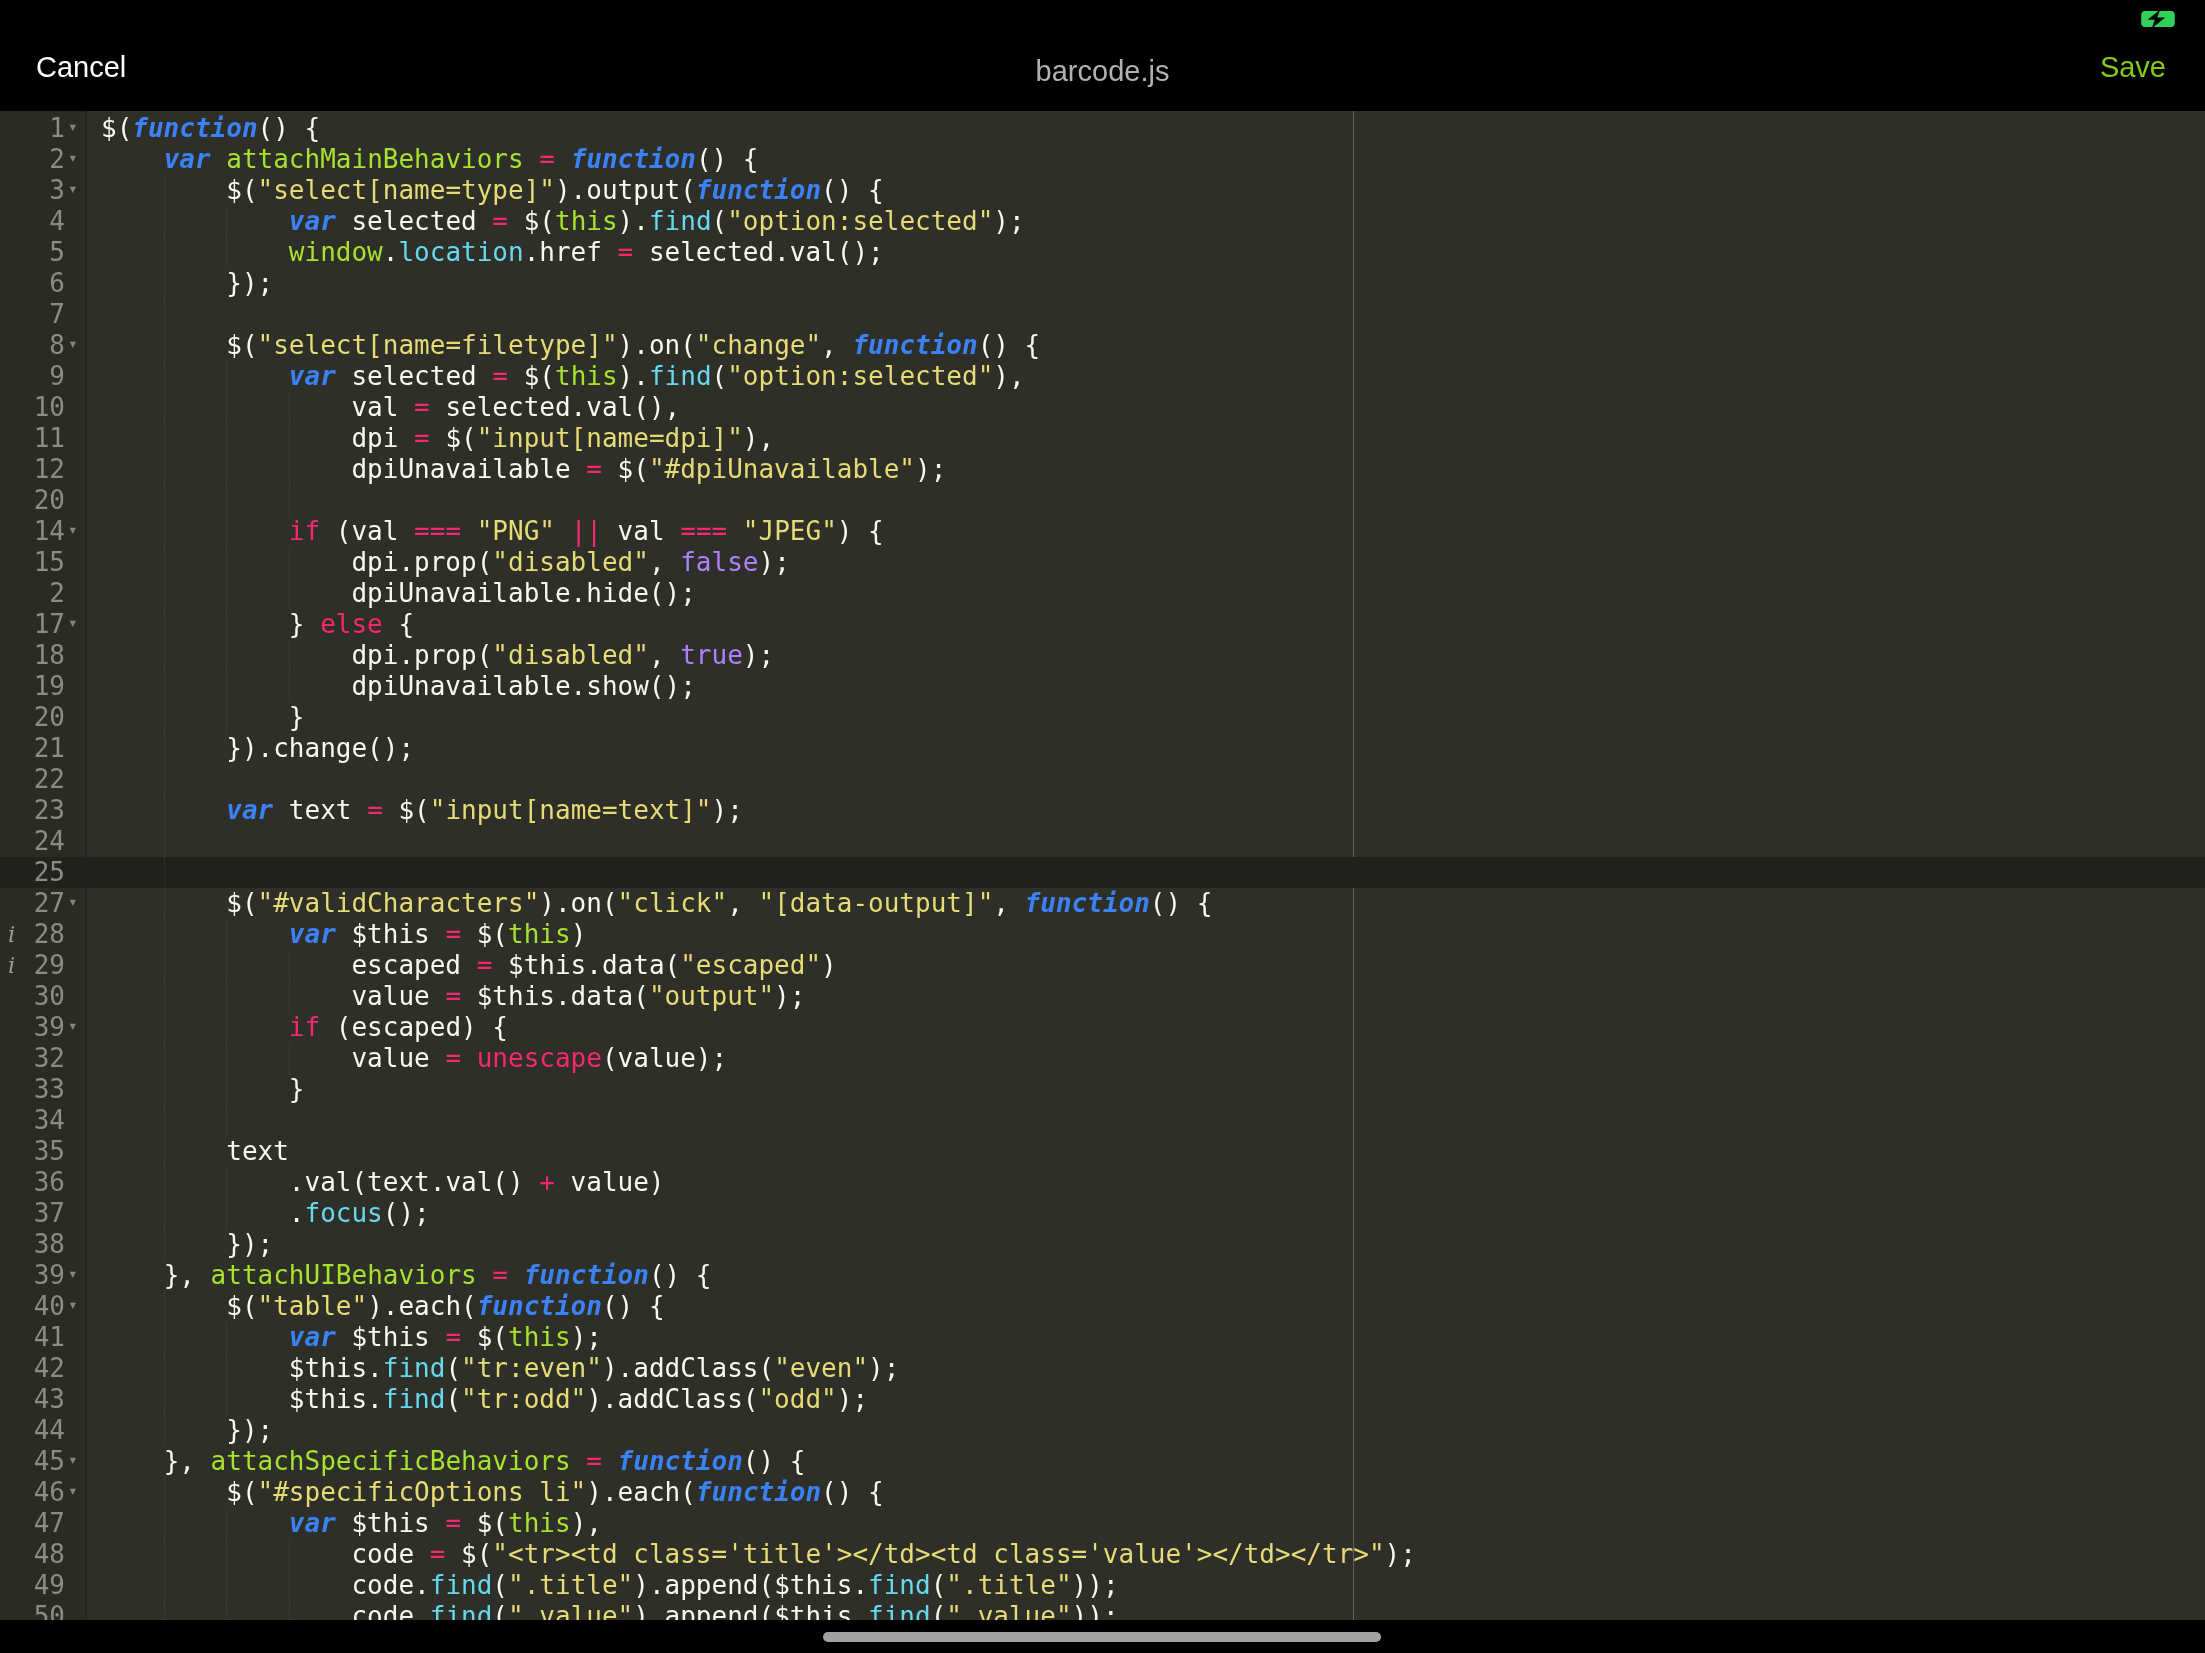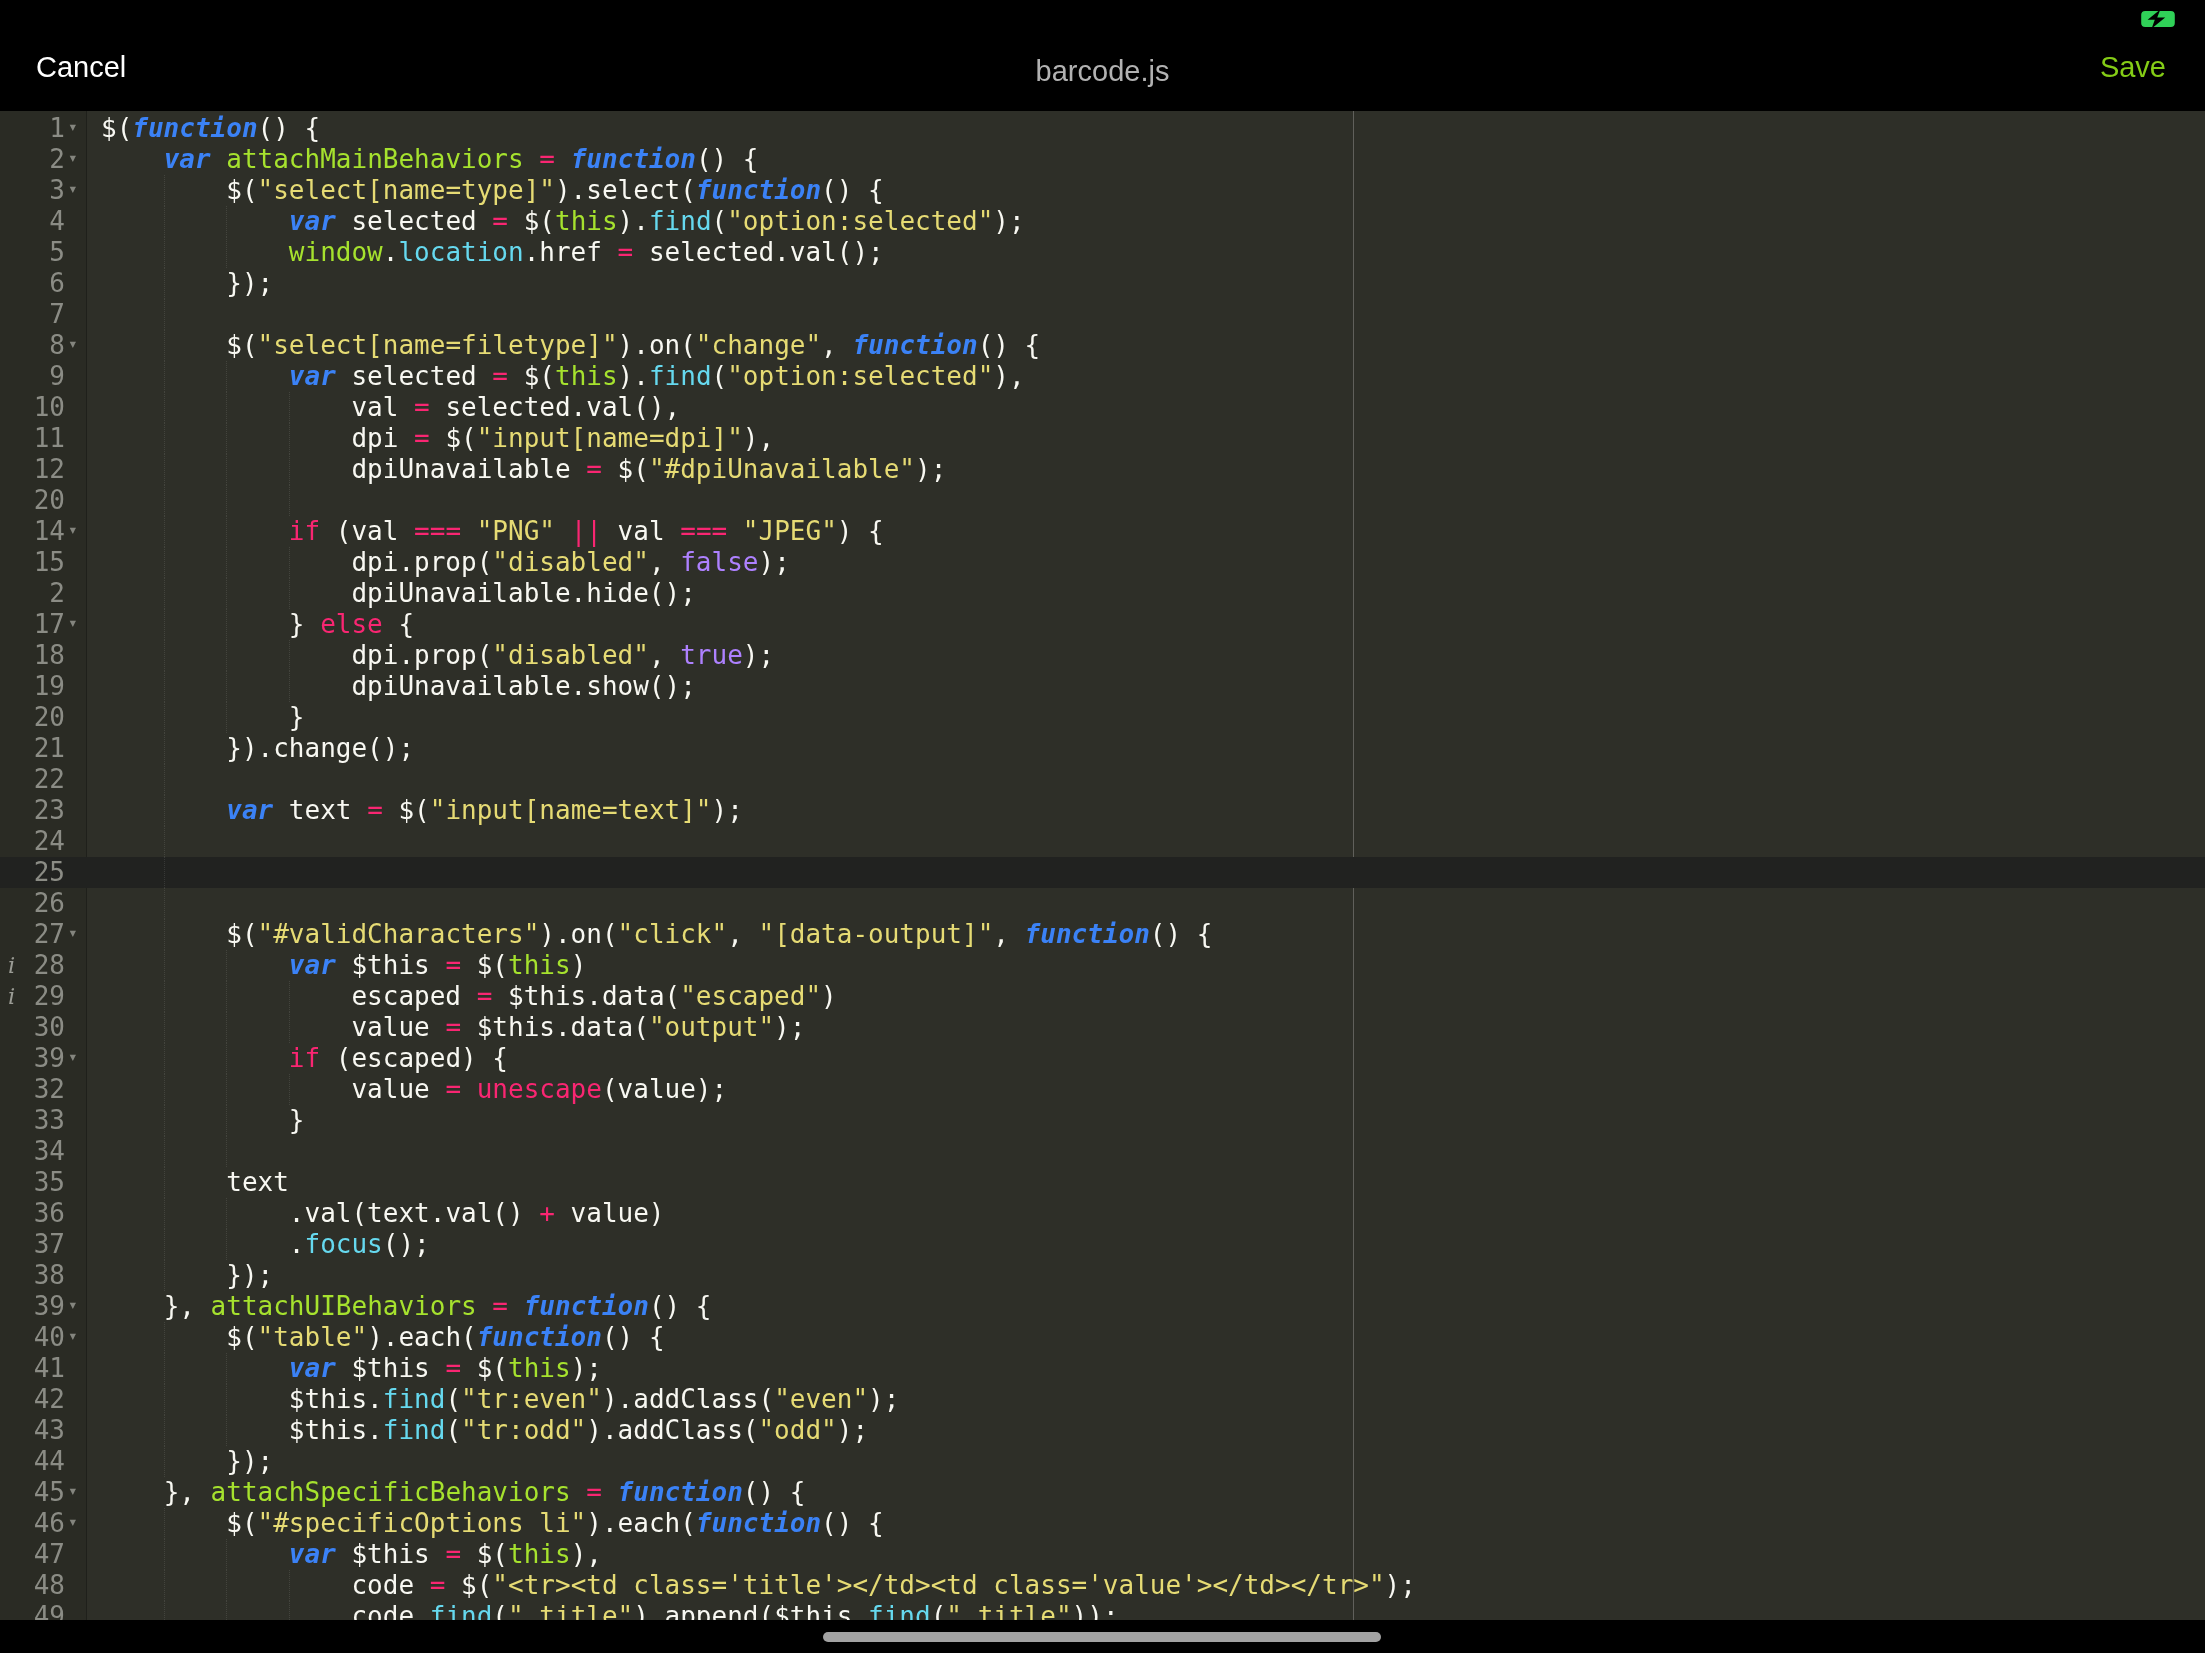--- a/index.html
+++ b/index.html
@@ -67,21 +67,21 @@
     <polygon points="24,-2 8,11 17,11 13,22 30,8 20,8" fill="#000000"></polygon>
   </svg>
 </div>
 
 <div class="editor">
   <div class="gutter-strip"></div>
   <div class="page-guide"></div>
   <div class="rows" id="rows">
       <div class="row"><span class="gut">1</span><span class="fold">▾</span><span class="code"><span class="t-p">$(</span><span class="t-f">function</span><span class="t-p">() {</span></span></div>
       <div class="row"><span class="gut">2</span><span class="fold">▾</span><span class="code">    <span class="t-f">var</span><span class="t-p"> </span><span class="t-g">attachMainBehaviors</span><span class="t-p"> </span><span class="t-k">=</span><span class="t-p"> </span><span class="t-f">function</span><span class="t-p">() {</span></span></div>
-      <div class="row"><span class="gut">3</span><span class="fold">▾</span><span class="ig" style="left: calc(4ch + 101px);"></span><span class="code">        <span class="t-p">$(</span><span class="t-s">"select[name=type]"</span><span class="t-p">).select(</span><span class="t-f">function</span><span class="t-p">() {</span></span></div>
+      <div class="row"><span class="gut">3</span><span class="fold">▾</span><span class="ig" style="left: calc(4ch + 101px);"></span><span class="code">        <span class="t-p">$(</span><span class="t-s">"select[name=type]"</span><span class="t-p">).output(</span><span class="t-f">function</span><span class="t-p">() {</span></span></div>
       <div class="row"><span class="gut">4</span><span class="ig" style="left: calc(4ch + 101px);"></span><span class="ig" style="left: calc(8ch + 101px);"></span><span class="code">            <span class="t-f">var</span><span class="t-p"> selected </span><span class="t-k">=</span><span class="t-p"> $(</span><span class="t-g">this</span><span class="t-p">).</span><span class="t-c">find</span><span class="t-p">(</span><span class="t-s">"option:selected"</span><span class="t-p">);</span></span></div>
       <div class="row"><span class="gut">5</span><span class="ig" style="left: calc(4ch + 101px);"></span><span class="ig" style="left: calc(8ch + 101px);"></span><span class="code">            <span class="t-g">window</span><span class="t-p">.</span><span class="t-c">location</span><span class="t-p">.href </span><span class="t-k">=</span><span class="t-p"> selected.val();</span></span></div>
       <div class="row"><span class="gut">6</span><span class="ig" style="left: calc(4ch + 101px);"></span><span class="code">        <span class="t-p">});</span></span></div>
       <div class="row"><span class="gut">7</span><span class="ig" style="left: calc(4ch + 101px);"></span><span class="code"></span></div>
       <div class="row"><span class="gut">8</span><span class="fold">▾</span><span class="ig" style="left: calc(4ch + 101px);"></span><span class="code">        <span class="t-p">$(</span><span class="t-s">"select[name=filetype]"</span><span class="t-p">).on(</span><span class="t-s">"change"</span><span class="t-p">, </span><span class="t-f">function</span><span class="t-p">() {</span></span></div>
       <div class="row"><span class="gut">9</span><span class="ig" style="left: calc(4ch + 101px);"></span><span class="ig" style="left: calc(8ch + 101px);"></span><span class="code">            <span class="t-f">var</span><span class="t-p"> selected </span><span class="t-k">=</span><span class="t-p"> $(</span><span class="t-g">this</span><span class="t-p">).</span><span class="t-c">find</span><span class="t-p">(</span><span class="t-s">"option:selected"</span><span class="t-p">),</span></span></div>
       <div class="row"><span class="gut">10</span><span class="ig" style="left: calc(4ch + 101px);"></span><span class="ig" style="left: calc(8ch + 101px);"></span><span class="ig" style="left: calc(12ch + 101px);"></span><span class="code">                <span class="t-p">val </span><span class="t-k">=</span><span class="t-p"> selected.val(),</span></span></div>
       <div class="row"><span class="gut">11</span><span class="ig" style="left: calc(4ch + 101px);"></span><span class="ig" style="left: calc(8ch + 101px);"></span><span class="ig" style="left: calc(12ch + 101px);"></span><span class="code">                <span class="t-p">dpi </span><span class="t-k">=</span><span class="t-p"> $(</span><span class="t-s">"input[name=dpi]"</span><span class="t-p">),</span></span></div>
       <div class="row"><span class="gut">12</span><span class="ig" style="left: calc(4ch + 101px);"></span><span class="ig" style="left: calc(8ch + 101px);"></span><span class="ig" style="left: calc(12ch + 101px);"></span><span class="code">                <span class="t-p">dpiUnavailable </span><span class="t-k">=</span><span class="t-p"> $(</span><span class="t-s">"#dpiUnavailable"</span><span class="t-p">);</span></span></div>
       <div class="row"><span class="gut">20</span><span class="ig" style="left: calc(4ch + 101px);"></span><span class="ig" style="left: calc(8ch + 101px);"></span><span class="ig" style="left: calc(12ch + 101px);"></span><span class="code"></span></div>
@@ -90,21 +90,20 @@
       <div class="row"><span class="gut">2</span><span class="ig" style="left: calc(4ch + 101px);"></span><span class="ig" style="left: calc(8ch + 101px);"></span><span class="ig" style="left: calc(12ch + 101px);"></span><span class="code">                <span class="t-p">dpiUnavailable.hide();</span></span></div>
       <div class="row"><span class="gut">17</span><span class="fold">▾</span><span class="ig" style="left: calc(4ch + 101px);"></span><span class="ig" style="left: calc(8ch + 101px);"></span><span class="code">            <span class="t-p">} </span><span class="t-k">else</span><span class="t-p"> {</span></span></div>
       <div class="row"><span class="gut">18</span><span class="ig" style="left: calc(4ch + 101px);"></span><span class="ig" style="left: calc(8ch + 101px);"></span><span class="ig" style="left: calc(12ch + 101px);"></span><span class="code">                <span class="t-p">dpi.prop(</span><span class="t-s">"disabled"</span><span class="t-p">, </span><span class="t-v">true</span><span class="t-p">);</span></span></div>
       <div class="row"><span class="gut">19</span><span class="ig" style="left: calc(4ch + 101px);"></span><span class="ig" style="left: calc(8ch + 101px);"></span><span class="ig" style="left: calc(12ch + 101px);"></span><span class="code">                <span class="t-p">dpiUnavailable.show();</span></span></div>
       <div class="row"><span class="gut">20</span><span class="ig" style="left: calc(4ch + 101px);"></span><span class="ig" style="left: calc(8ch + 101px);"></span><span class="code">            <span class="t-p">}</span></span></div>
       <div class="row"><span class="gut">21</span><span class="ig" style="left: calc(4ch + 101px);"></span><span class="code">        <span class="t-p">}).change();</span></span></div>
       <div class="row"><span class="gut">22</span><span class="ig" style="left: calc(4ch + 101px);"></span><span class="code"></span></div>
       <div class="row"><span class="gut">23</span><span class="ig" style="left: calc(4ch + 101px);"></span><span class="code">        <span class="t-f">var</span><span class="t-p"> text </span><span class="t-k">=</span><span class="t-p"> $(</span><span class="t-s">"input[name=text]"</span><span class="t-p">);</span></span></div>
       <div class="row"><span class="gut">24</span><span class="ig" style="left: calc(4ch + 101px);"></span><span class="code"></span></div>
       <div class="row cur"><span class="gut">25</span><span class="ig" style="left: calc(4ch + 101px);"></span><span class="code"></span></div>
-      <div class="row"><span class="gut">26</span><span class="ig" style="left: calc(4ch + 101px);"></span><span class="code"></span></div>
       <div class="row"><span class="gut">27</span><span class="fold">▾</span><span class="ig" style="left: calc(4ch + 101px);"></span><span class="code">        <span class="t-p">$(</span><span class="t-s">"#validCharacters"</span><span class="t-p">).on(</span><span class="t-s">"click"</span><span class="t-p">, </span><span class="t-s">"[data-output]"</span><span class="t-p">, </span><span class="t-f">function</span><span class="t-p">() {</span></span></div>
       <div class="row"><span class="info">i</span><span class="gut">28</span><span class="ig" style="left: calc(4ch + 101px);"></span><span class="ig" style="left: calc(8ch + 101px);"></span><span class="code">            <span class="t-f">var</span><span class="t-p"> $this </span><span class="t-k">=</span><span class="t-p"> $(</span><span class="t-g">this</span><span class="t-p">)</span></span></div>
       <div class="row"><span class="info">i</span><span class="gut">29</span><span class="ig" style="left: calc(4ch + 101px);"></span><span class="ig" style="left: calc(8ch + 101px);"></span><span class="ig" style="left: calc(12ch + 101px);"></span><span class="code">                <span class="t-p">escaped </span><span class="t-k">=</span><span class="t-p"> $this.data(</span><span class="t-s">"escaped"</span><span class="t-p">)</span></span></div>
       <div class="row"><span class="gut">30</span><span class="ig" style="left: calc(4ch + 101px);"></span><span class="ig" style="left: calc(8ch + 101px);"></span><span class="ig" style="left: calc(12ch + 101px);"></span><span class="code">                <span class="t-p">value </span><span class="t-k">=</span><span class="t-p"> $this.data(</span><span class="t-s">"output"</span><span class="t-p">);</span></span></div>
       <div class="row"><span class="gut">39</span><span class="fold">▾</span><span class="ig" style="left: calc(4ch + 101px);"></span><span class="ig" style="left: calc(8ch + 101px);"></span><span class="code">            <span class="t-k">if</span><span class="t-p"> (escaped) {</span></span></div>
       <div class="row"><span class="gut">32</span><span class="ig" style="left: calc(4ch + 101px);"></span><span class="ig" style="left: calc(8ch + 101px);"></span><span class="ig" style="left: calc(12ch + 101px);"></span><span class="code">                <span class="t-p">value </span><span class="t-k">=</span><span class="t-p"> </span><span class="t-k">unescape</span><span class="t-p">(value);</span></span></div>
       <div class="row"><span class="gut">33</span><span class="ig" style="left: calc(4ch + 101px);"></span><span class="ig" style="left: calc(8ch + 101px);"></span><span class="code">            <span class="t-p">}</span></span></div>
       <div class="row"><span class="gut">34</span><span class="ig" style="left: calc(4ch + 101px);"></span><span class="ig" style="left: calc(8ch + 101px);"></span><span class="code"></span></div>
       <div class="row"><span class="gut">35</span><span class="ig" style="left: calc(4ch + 101px);"></span><span class="code">        <span class="t-p">text</span></span></div>
       <div class="row"><span class="gut">36</span><span class="ig" style="left: calc(4ch + 101px);"></span><span class="ig" style="left: calc(8ch + 101px);"></span><span class="code">            <span class="t-p">.val(text.val() </span><span class="t-k">+</span><span class="t-p"> value)</span></span></div>

